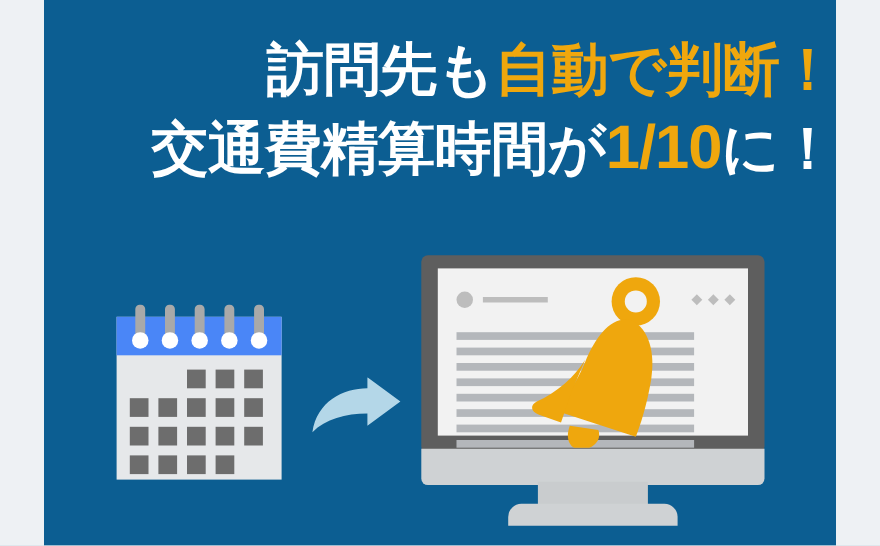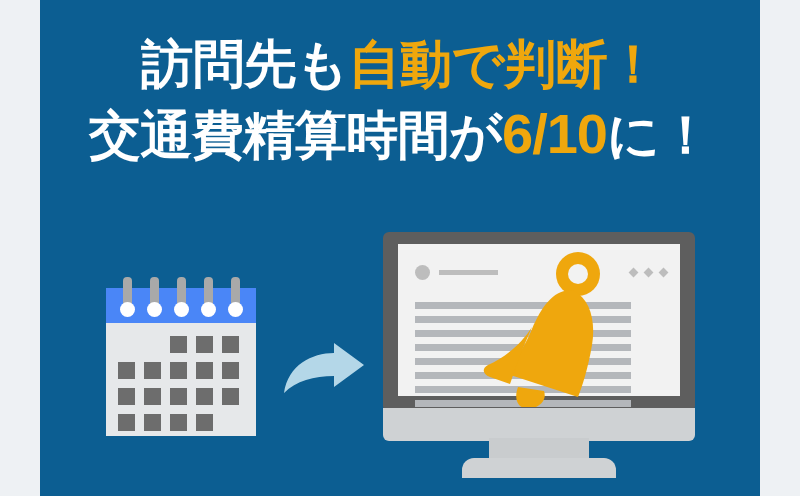--- a/index.html
+++ b/index.html
@@ -39,20 +39,21 @@
     top: 38px;
     width: 720px;
     text-align: center;
     line-height: 1.0;
     white-space: nowrap;
   }
   .head-line {
     display: block;
     font-weight: 700;
     letter-spacing: -0.5px;
+    text-align: right;
   }
   .head-line-1 {
     font-size: 52px;
     margin-bottom: 16px;
   }
   .head-line-2 {
     font-size: 52px;
   }
   .t-white { color: #ffffff; }
   .t-gold  { color: #efa70d; }
@@ -211,21 +212,21 @@
 </style>
 </head>
 <body>
 
 <div class="banner">
 
   <div class="blue-panel"></div>
 
   <div class="headline">
     <span class="head-line head-line-1"><span class="t-white">訪問先も</span><span class="t-gold">自動で判断！</span></span>
-    <span class="head-line head-line-2"><span class="t-white">交通費精算時間が</span><span class="num-gold">6/10</span><span class="t-white">に！</span></span>
+    <span class="head-line head-line-2"><span class="t-white">交通費精算時間が</span><span class="num-gold">1/10</span><span class="t-white">に！</span></span>
   </div>
 
   <div class="calendar">
     <div class="cal-body"></div>
     <div class="cal-header"></div>
 
     <div class="cal-ring" style="left:17px;"></div>
     <div class="cal-ring" style="left:44px;"></div>
     <div class="cal-ring" style="left:71px;"></div>
     <div class="cal-ring" style="left:98px;"></div>

